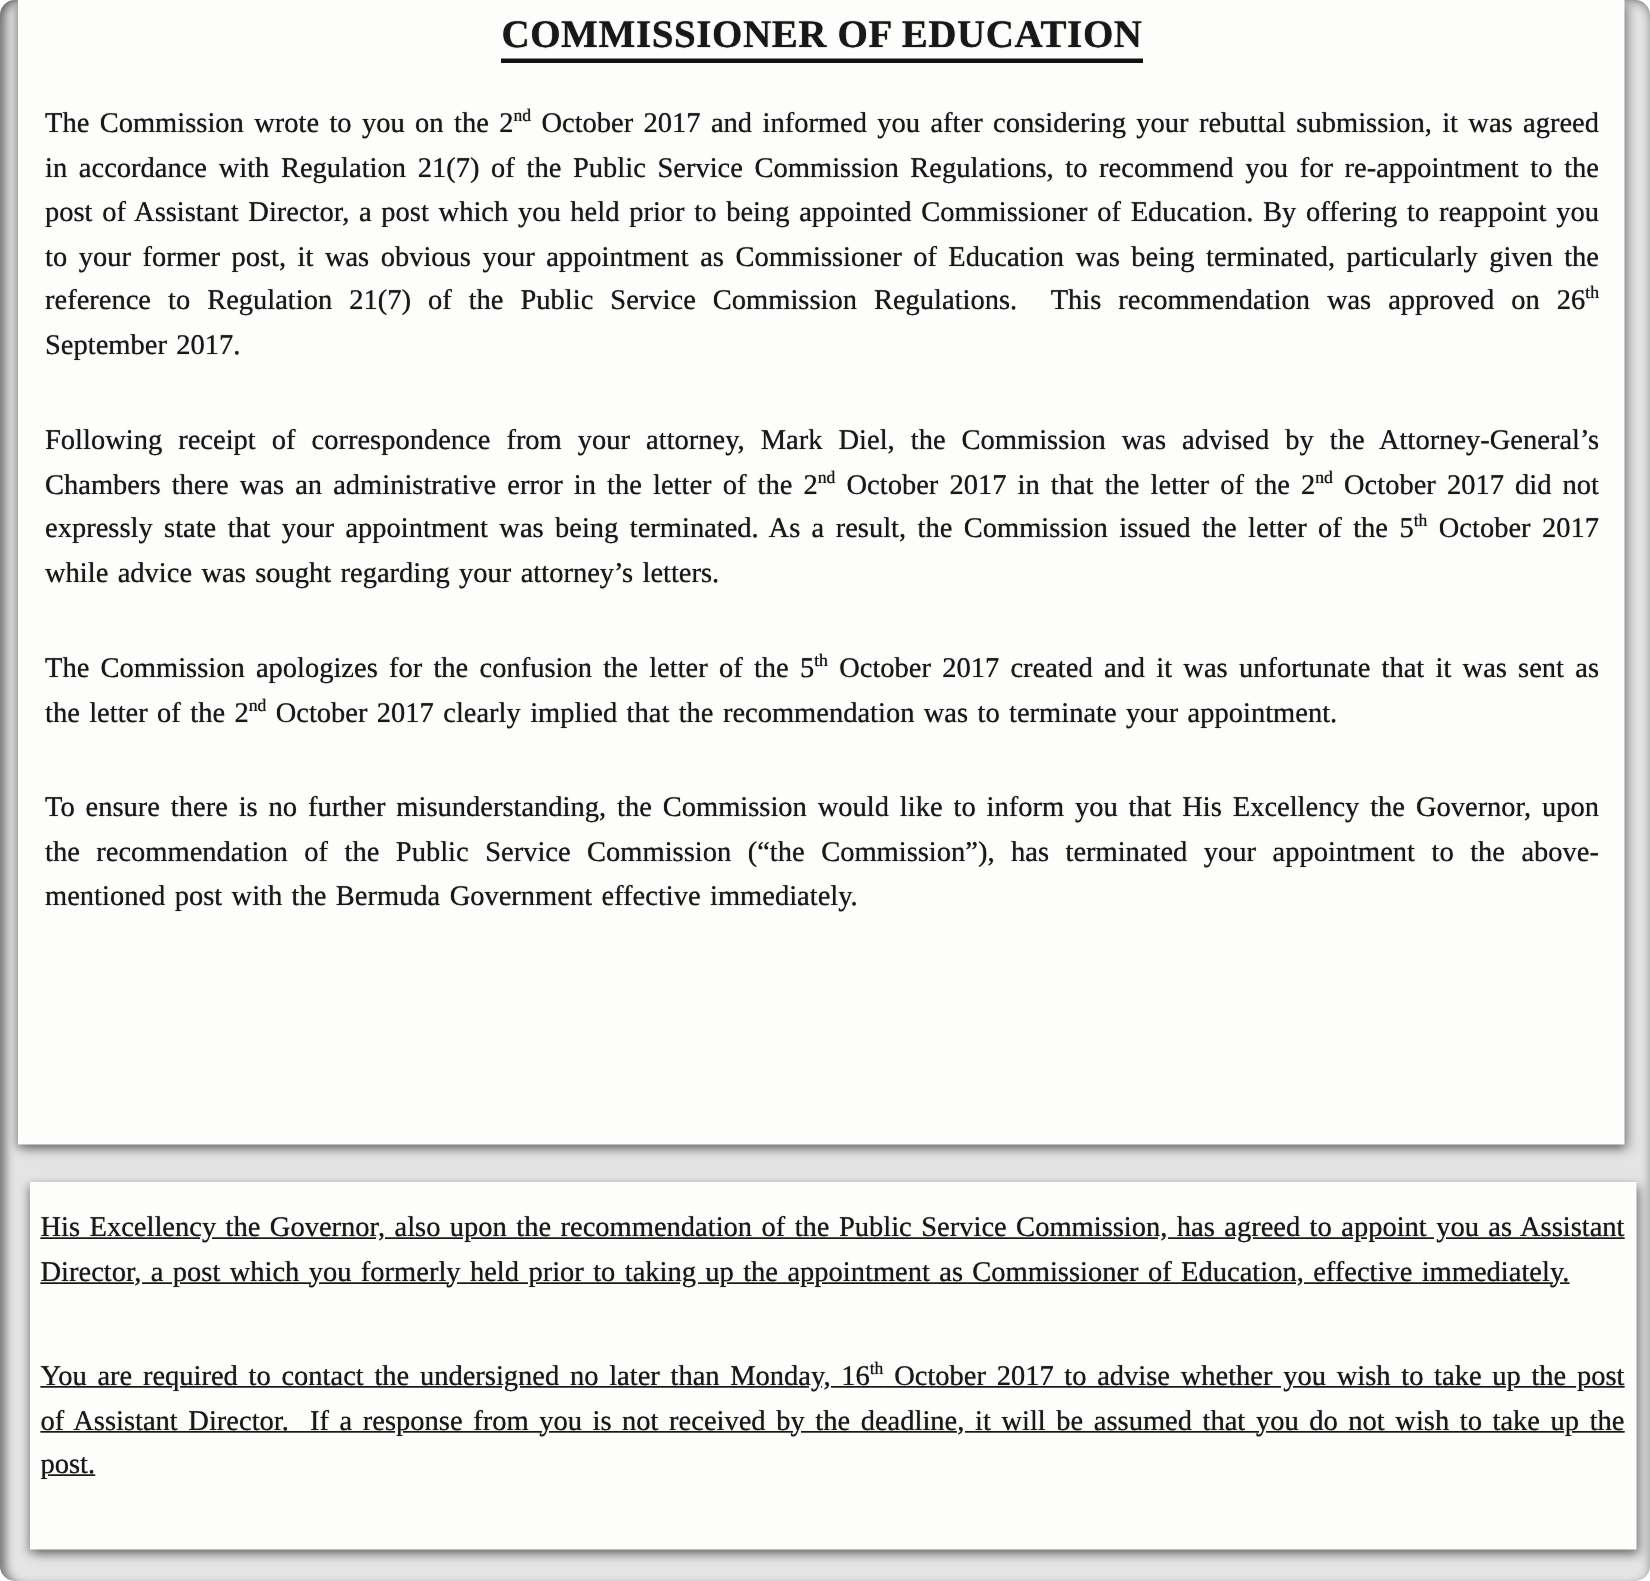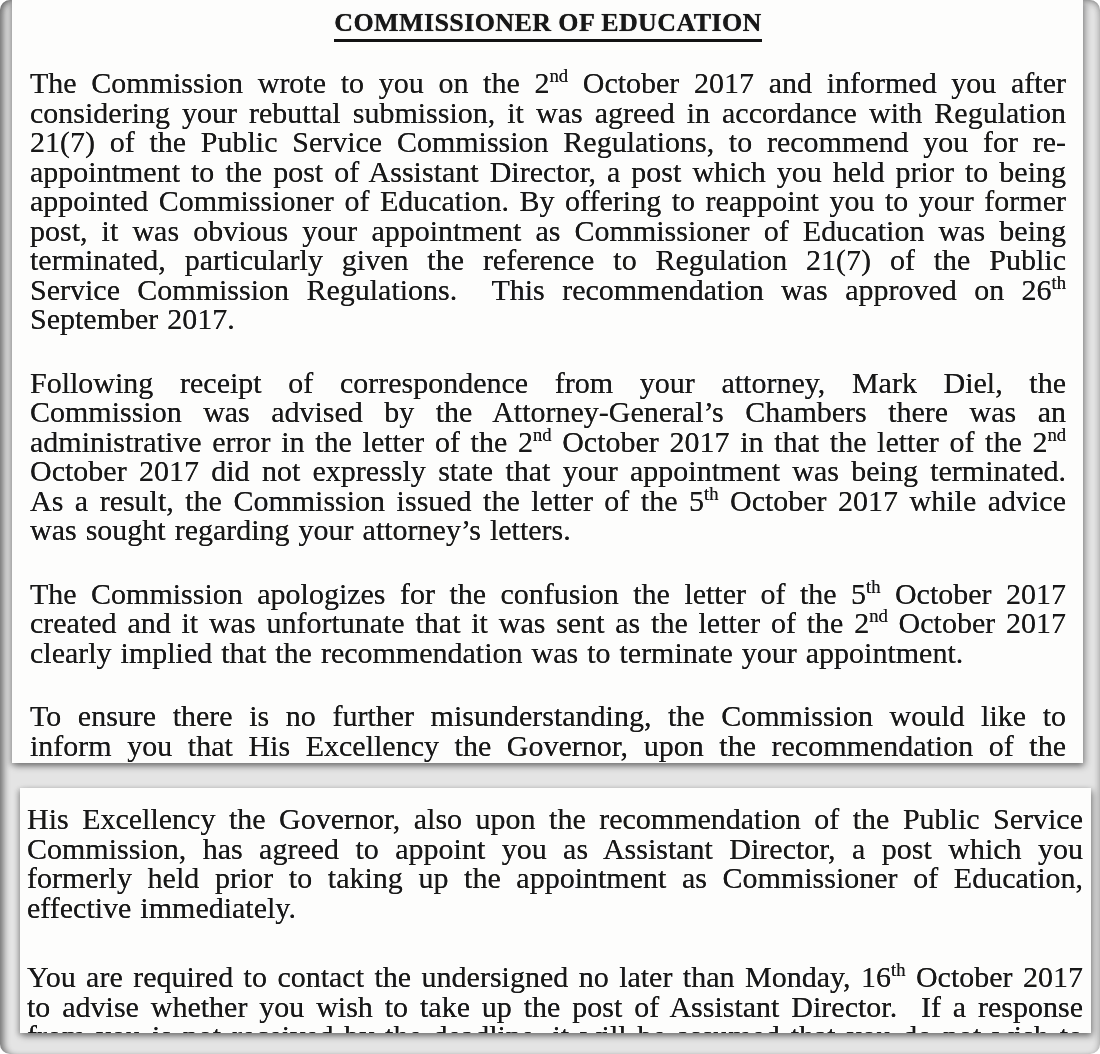--- a/index.html
+++ b/index.html
@@ -41,38 +41,39 @@
     width: 1071px;
     height: 763px;
     padding: 6px 17px 0 18px;
   }
   .page-2 {
     left: 20px;
     top: 788px;
     width: 1071px;
     height: 245px;
     padding: 16px 8px 0 7px;
+    text-decoration: underline;
   }
   .title-wrap {
     text-align: center;
     margin-bottom: 26px;
     padding-top: 2px;
   }
   .doc-title {
     display: inline-block;
     font-size: 26px;
     font-weight: bold;
     letter-spacing: 0.4px;
     border-bottom: 3px solid #131313;
     padding-bottom: 1px;
     text-shadow: 0 0 0.7px rgba(0,0,0,0.85);
     white-space: nowrap;
   }
   .body-text p {
-    font-size: 30px;
+    font-size: 19px;
     line-height: 29.5px;
     text-align: justify;
     text-shadow: 0 0 0.6px rgba(0,0,0,0.80);
     word-spacing: 1.5px;
   }
   .page-1 .body-text p { margin-bottom: 34px; }
   .page-2 .body-text p { margin-bottom: 40px; }
   .body-text p:last-child { margin-bottom: 0; }
   sup {
     font-size: 0.62em;

